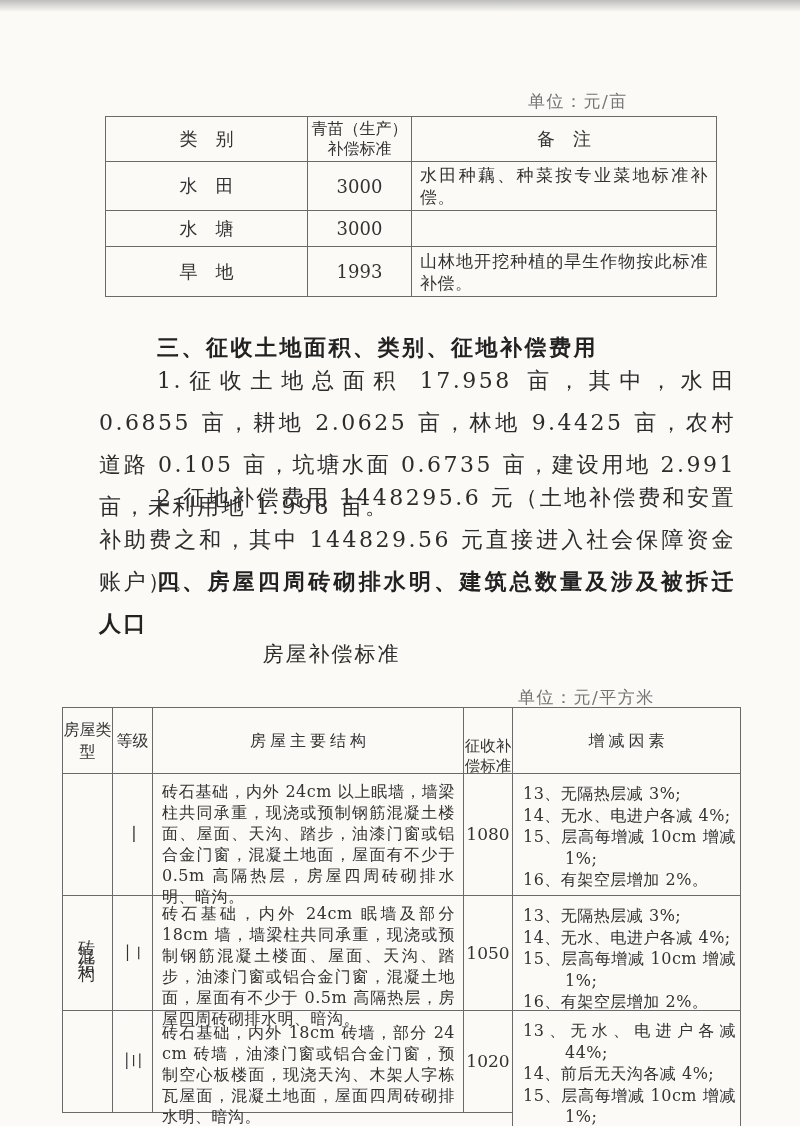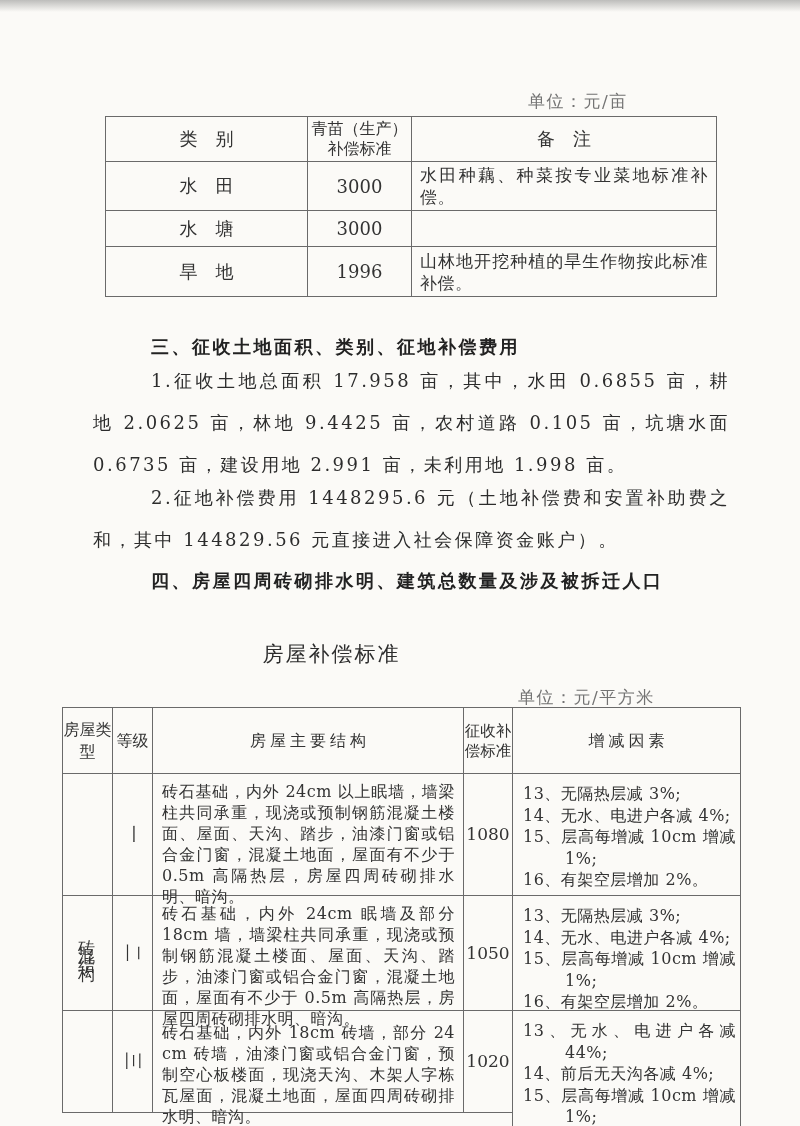--- a/index.html
+++ b/index.html
@@ -37,22 +37,22 @@
                        line-height: 22px; padding: 2px 8px; letter-spacing: 0.5px; }
   table.crop th.c-std { font-size: 16px; line-height: 20px; padding: 2px 3px; }
   tr.h-head { height: 40px; margin-top: 32px; }
   tr.h-r1 { height: 38px; }
   tr.h-r2 { height: 36px; }
   tr.h-r3 { height: 50px; margin-top: 24px; }
   tr.h-r4 { height: 42px; }
 
   
   .doc-text {
-    position: absolute; left: 93px; width: 637px;
-    font-size: 18px; line-height: 42px; letter-spacing: 2.5px;
+    position: absolute; left: 99px; width: 637px;
+    font-size: 22px; line-height: 42px; letter-spacing: 2.5px;
     text-align: justify; text-indent: 58px; color: #2c2c2c;
   }
   .doc-heading { font-weight: bold; color: #222; }
   #sec3 { top: 326px; }
   #para1 { top: 360px; }
   #para2 { top: 477px; }
   #sec4 { top: 560px; }
   #table2-title {
     position: absolute; left: 0; top: 640px; width: 663px;
     text-align: center; font-size: 21px; letter-spacing: 2px; color: #2c2c2c;
@@ -102,21 +102,21 @@
     <td class="c-std">3000</td>
     <td class="c-note">水田种藕、种菜按专业菜地标准补偿。</td>
   </tr>
   <tr class="h-r2">
     <td class="c-cat">水　塘</td>
     <td class="c-std">3000</td>
     <td class="c-note"></td>
   </tr>
   <tr class="h-r3">
     <td class="c-cat">旱　地</td>
-    <td class="c-std">1996</td>
+    <td class="c-std">1993</td>
     <td class="c-note">山林地开挖种植的旱生作物按此标准补偿。</td>
   </tr>
 </tbody>
   </table>
 
 <div id="sec3" class="doc-text doc-heading">三、征收土地面积、类别、征地补偿费用</div>
 <div id="para1" class="doc-text">1.征收土地总面积 17.958 亩，其中，水田 0.6855 亩，耕地 2.0625 亩，林地 9.4425 亩，农村道路 0.105 亩，坑塘水面 0.6735 亩，建设用地 2.991 亩，未利用地 1.998 亩。</div>
 <div id="para2" class="doc-text">2.征地补偿费用 1448295.6 元（土地补偿费和安置补助费之和，其中 144829.56 元直接进入社会保障资金账户）。</div>
 <div id="sec4" class="doc-text doc-heading">四、房屋四周砖砌排水明、建筑总数量及涉及被拆迁人口</div>
 <div id="table2-title">房屋补偿标准</div>
@@ -134,21 +134,21 @@
   <div class="vline" style="left:0;top:0;height:405px"></div>
   <div class="vline" style="left:50px;top:0;height:405px"></div>
   <div class="vline" style="left:90px;top:0;height:405px"></div>
   <div class="vline" style="left:401px;top:0;height:405px"></div>
   <div class="vline" style="left:450px;top:0;height:419px"></div>
   <div class="vline" style="left:678px;top:0;height:419px"></div>
 
   <div class="cell center th" style="left:1px;top:1px;width:49px;height:65px">房屋类型</div>
   <div class="cell center th" style="left:51px;top:1px;width:39px;height:65px">等级</div>
   <div class="cell center th wide-ls" style="left:91px;top:1px;width:310px;height:65px">房屋主要结构</div>
-  <div class="cell center th-narrow" style="left:402px;top:1px;width:48px;height:65px">征收补偿标准</div>
+  <div class="cell center th-narrow" style="left:402px;top:16px;width:48px;height:65px">征收补偿标准</div>
   <div class="cell center th wide-ls" style="left:451px;top:1px;width:227px;height:65px">增减因素</div>
 
   <div class="cell center" style="left:1px;top:67px;width:49px;height:337px">
     <span class="house-type">砖混结构</span>
   </div>
 
   <div class="cell center" style="left:51px;top:67px;width:39px;height:120px">
     <span class="grade-char">一</span>
   </div>
   <div class="cell center" style="left:51px;top:189px;width:39px;height:113px">

